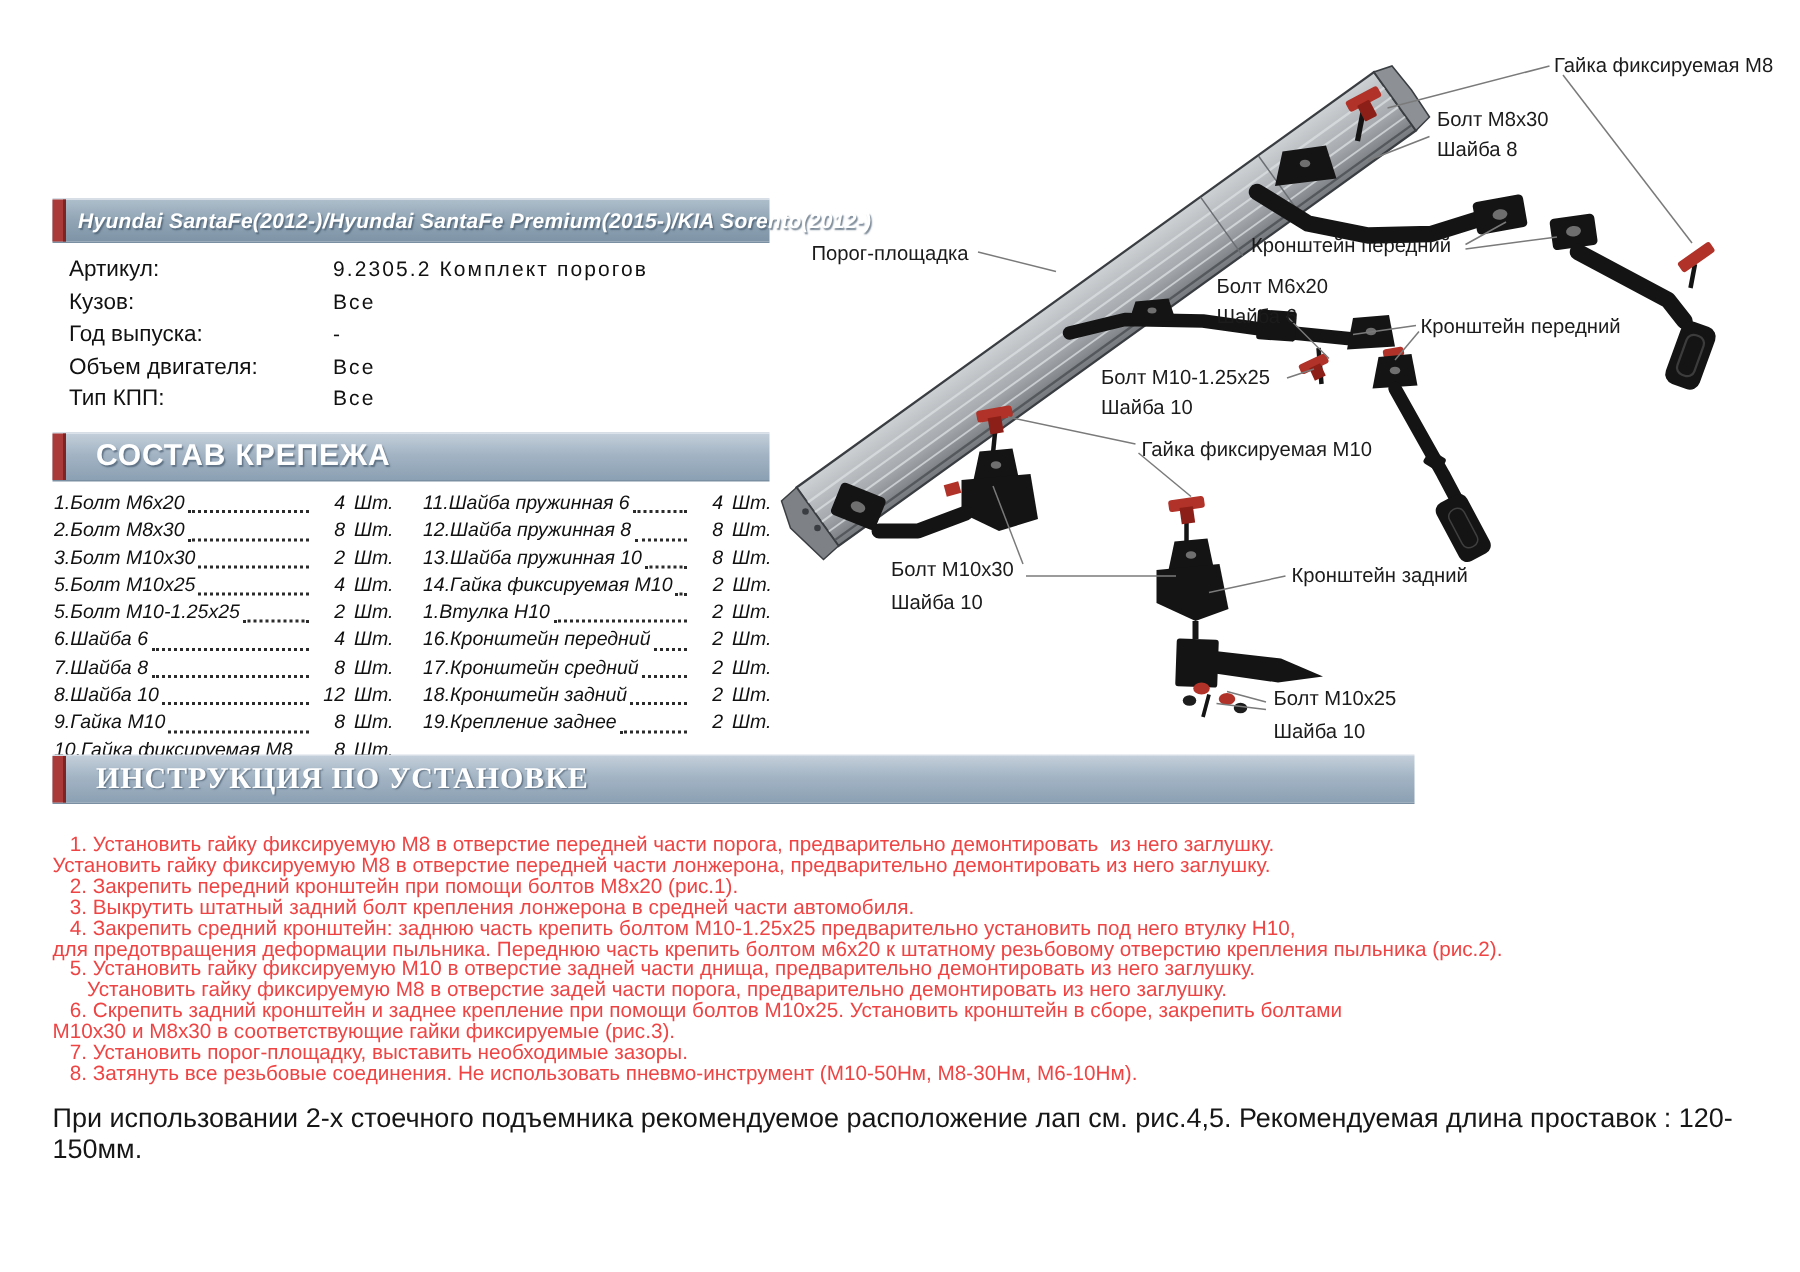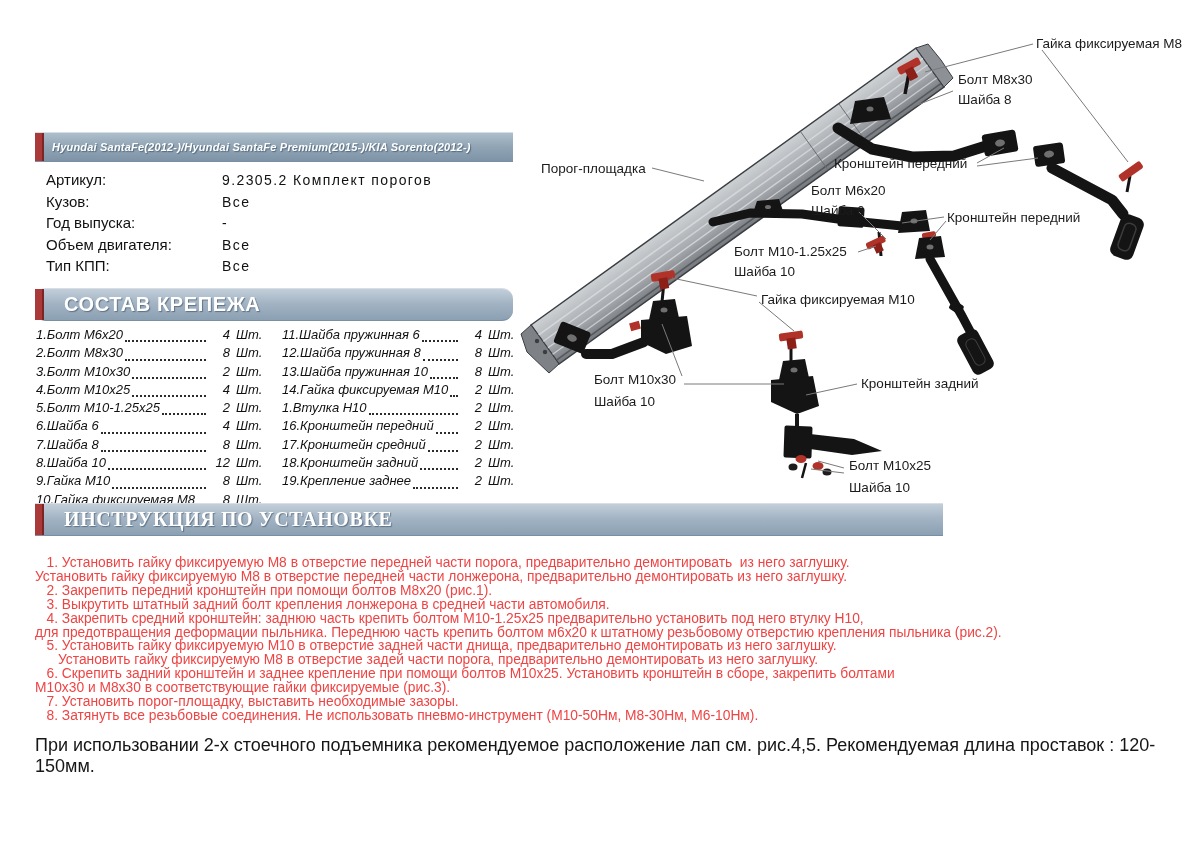--- a/index.html
+++ b/index.html
@@ -15,29 +15,29 @@
     border-top:1px solid #d7dee5; border-bottom:1px solid #7a8fa2;
     box-sizing:border-box;
   }
   .red-stripe{
     display:block; width:7px; align-self:stretch;
     background:#aa3a39; border-right:2px solid #7e2524; flex:none;
   }
   .banner-models{left:35px; top:132px; width:478px; height:30px;
     background:linear-gradient(180deg,#aebecb 0%,#90a4b5 50%,#7e94a6 100%);}
   .banner-models .btxt{
-    color:#fff; font-size:11px; font-weight:bold; font-style:italic;
+    color:#fff; font-size:14px; font-weight:bold; font-style:italic;
     padding-left:8px; white-space:nowrap; letter-spacing:0.2px;
     text-shadow:1px 1px 1px rgba(70,90,110,0.75);
   }
   .banner-section .btxt{
     color:#fff; font-size:20px; font-weight:bold; letter-spacing:0.6px;
     padding-left:20px; text-shadow:1px 1px 1px rgba(70,90,110,0.7);
   }
-  .banner-fasteners{left:35px; top:288px; width:478px; height:33px;border-radius:11px;}
+  .banner-fasteners{left:35px; top:288px; width:478px; height:33px;}
   .banner-instructions{left:35px; top:503px; width:908px; height:33px;font-family:Liberation Serif, serif;}
   
   .fields{position:absolute; left:46px; top:171px; width:460px;}
   .field-row{display:flex; height:21.5px; align-items:baseline;}
   .flabel{width:176px; font-size:15px; font-weight:normal; flex:none;}
   .fvalue{font-size:14px; letter-spacing:1.4px;}
   
   .parts{position:absolute; left:36px; top:327px; width:472px; display:flex; gap:18px;font-style:italic;}
   .pcol{flex:none;}
   .pcol-left{width:228px;}
@@ -289,21 +289,21 @@
           <span class="qty">8</span>
           <span class="unit">Шт.</span>
         </div>
         <div class="part-row">
           <span class="pname">3.Болт М10х30</span>
           <span class="dots"></span>
           <span class="qty">2</span>
           <span class="unit">Шт.</span>
         </div>
         <div class="part-row">
-          <span class="pname">4.Болт М10х25</span>
+          <span class="pname">5.Болт М10х25</span>
           <span class="dots"></span>
           <span class="qty">4</span>
           <span class="unit">Шт.</span>
         </div>
         <div class="part-row">
           <span class="pname">5.Болт М10-1.25х25</span>
           <span class="dots"></span>
           <span class="qty">2</span>
           <span class="unit">Шт.</span>
         </div>

